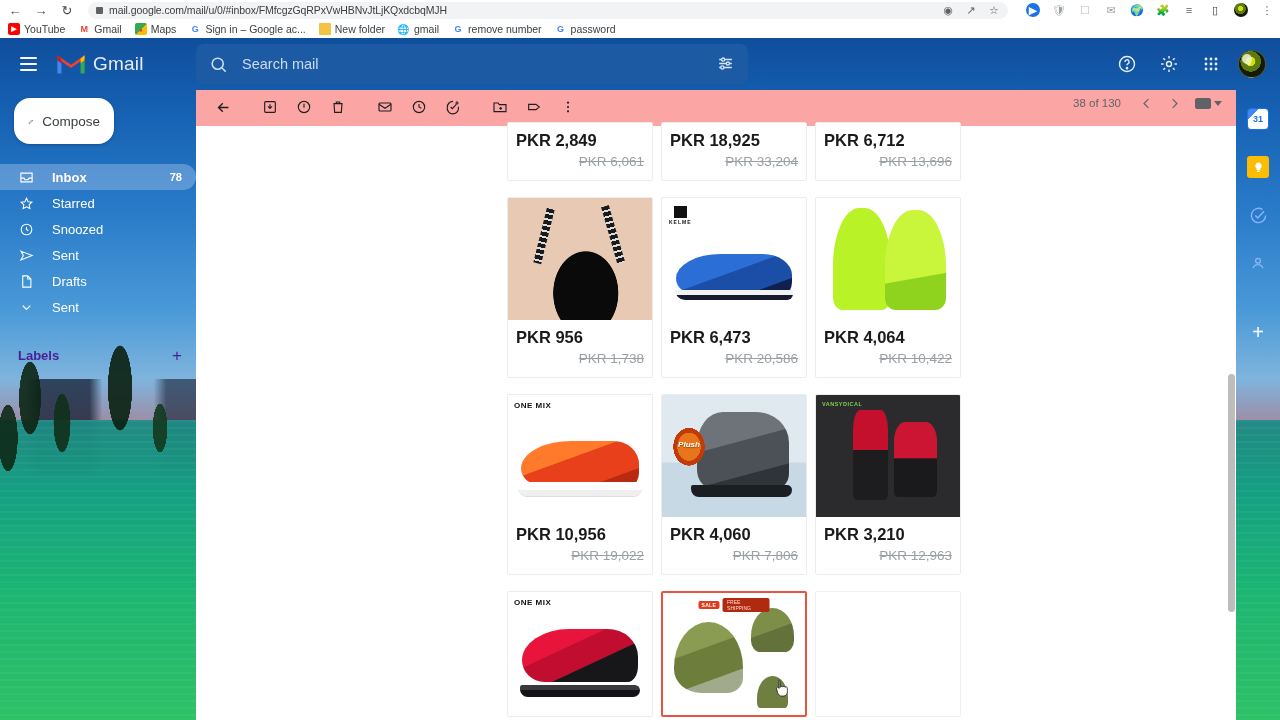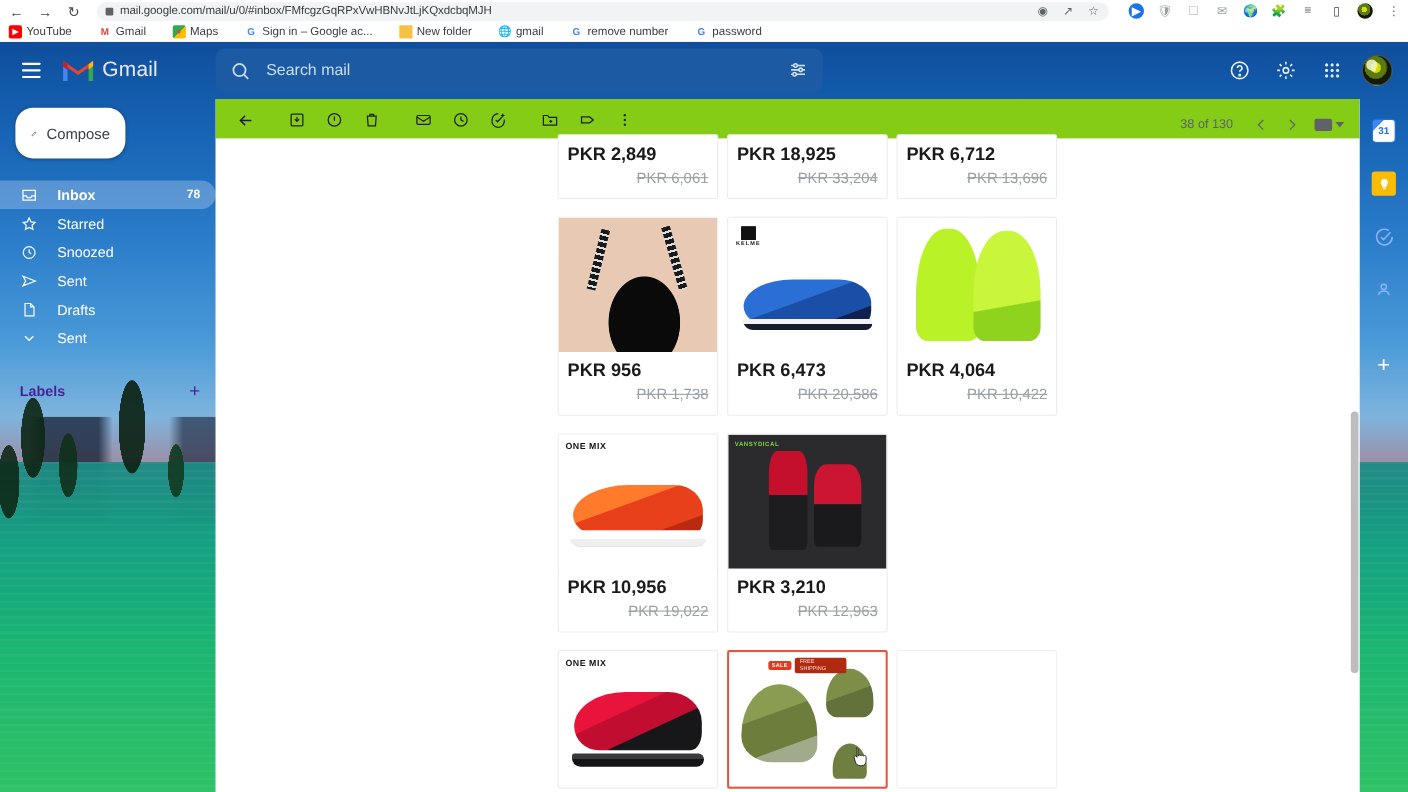--- a/index.html
+++ b/index.html
@@ -24,21 +24,21 @@
   .lock-glyph { width:7px; height:7px; background:#5f6368; flex:0 0 auto; border-radius:1px; }
   .url-text { font-size:10.5px; color:#3c4043; white-space:nowrap; overflow:hidden;
               text-overflow:clip; letter-spacing:-0.1px; }
   .omni-icons { display:flex; align-items:center; gap:11px; flex:0 0 auto; }
   .omni-ic { width:12px; height:12px; color:#5f6368; display:flex; align-items:center;
              justify-content:center; font-size:11px; }
   .ext-icons { display:flex; align-items:center; gap:12px; flex:0 0 auto; padding-left:6px; }
   .ext-ic { width:14px; height:14px; display:flex; align-items:center; justify-content:center;
             font-size:11px; color:#5f6368; border-radius:2px; }
 
-  .bookmark-row { height:18px; display:flex; align-items:center; padding:0 8px; gap:24px; }
+  .bookmark-row { height:18px; display:flex; align-items:center; padding:0 8px; gap:13px; }
   .bm { display:flex; align-items:center; gap:4px; font-size:10.5px; color:#3c4043;
         white-space:nowrap; }
   .bm-ic { width:12px; height:12px; flex:0 0 auto; display:flex; align-items:center;
            justify-content:center; font-size:9px; font-weight:bold; border-radius:2px; }
 
   
   .gmail-app { position:relative; width:1280px; height:682px; overflow:hidden; }
   .gm-bg {
     position:absolute; inset:0;
     background:
@@ -119,21 +119,21 @@
              justify-content:center; color:#fff; }
   .nav-label { flex:1; }
   .nav-count { font-size:11px; font-weight:bold; }
   .labels-row { margin-top:25px; padding:0 14px 0 18px; height:20px; display:flex;
                 align-items:center; color:#4c1d95; }
   .labels-title { font-size:13px; font-weight:bold; flex:1; }
   .labels-plus { font-size:17px; line-height:1; }
 
   
   .main-pane { flex:1; background:#ffffff; position:relative; overflow:hidden; }
-  .toolbar { height:36px; background:#84cc16; display:flex; align-items:flex-end;
+  .toolbar { height:36px; background:#fca5a5; display:flex; align-items:flex-start;
              padding:0 10px; gap:0; }
   .tb-ic { width:34px; height:34px; display:flex; align-items:center; justify-content:center;
            color:#1f1f1f; border-radius:50%; }
   .tb-gap { width:13px; }
   .tb-right { margin-left:auto; display:flex; align-items:center; gap:2px; padding-right:4px; }
   .pager-text { font-size:11.5px; color:#5f6368; margin-right:10px; }
   .pg-ic { width:26px; height:26px; display:flex; align-items:center; justify-content:center;
            color:#5f6368; font-size:14px; }
   .kbd-box { display:flex; align-items:center; gap:3px; margin-left:6px; }
   .kbd-glyph { width:16px; height:11px; border:1.5px solid #5f6368; border-radius:2px;
@@ -623,20 +623,32 @@
               <div class="prod-img">
                 <div class="art art-sneaker-orange"></div>
                 <div class="brand-tag">ONE MIX</div>
               </div>
               <div class="prod-info">
                 <div class="price-now">PKR 10,956</div>
                 <div class="price-old">PKR 19,022</div>
               </div>
             </div>
 
+            <div class="prod-card">
+              <div class="prod-img">
+                <div class="art art-boot"></div>
+                <div class="plush">
+                  <span>Plush</span>
+                </div>
+              </div>
+              <div class="prod-info">
+                <div class="price-now">PKR 4,060</div>
+                <div class="price-old">PKR 7,806</div>
+              </div>
+            </div>
 
             <div class="prod-card">
               <div class="prod-img">
                 <div class="art art-tracksuit"></div>
                 <div class="ts-logo">VANSYDICAL</div>
               </div>
               <div class="prod-info">
                 <div class="price-now">PKR 3,210</div>
                 <div class="price-old">PKR 12,963</div>
               </div>

